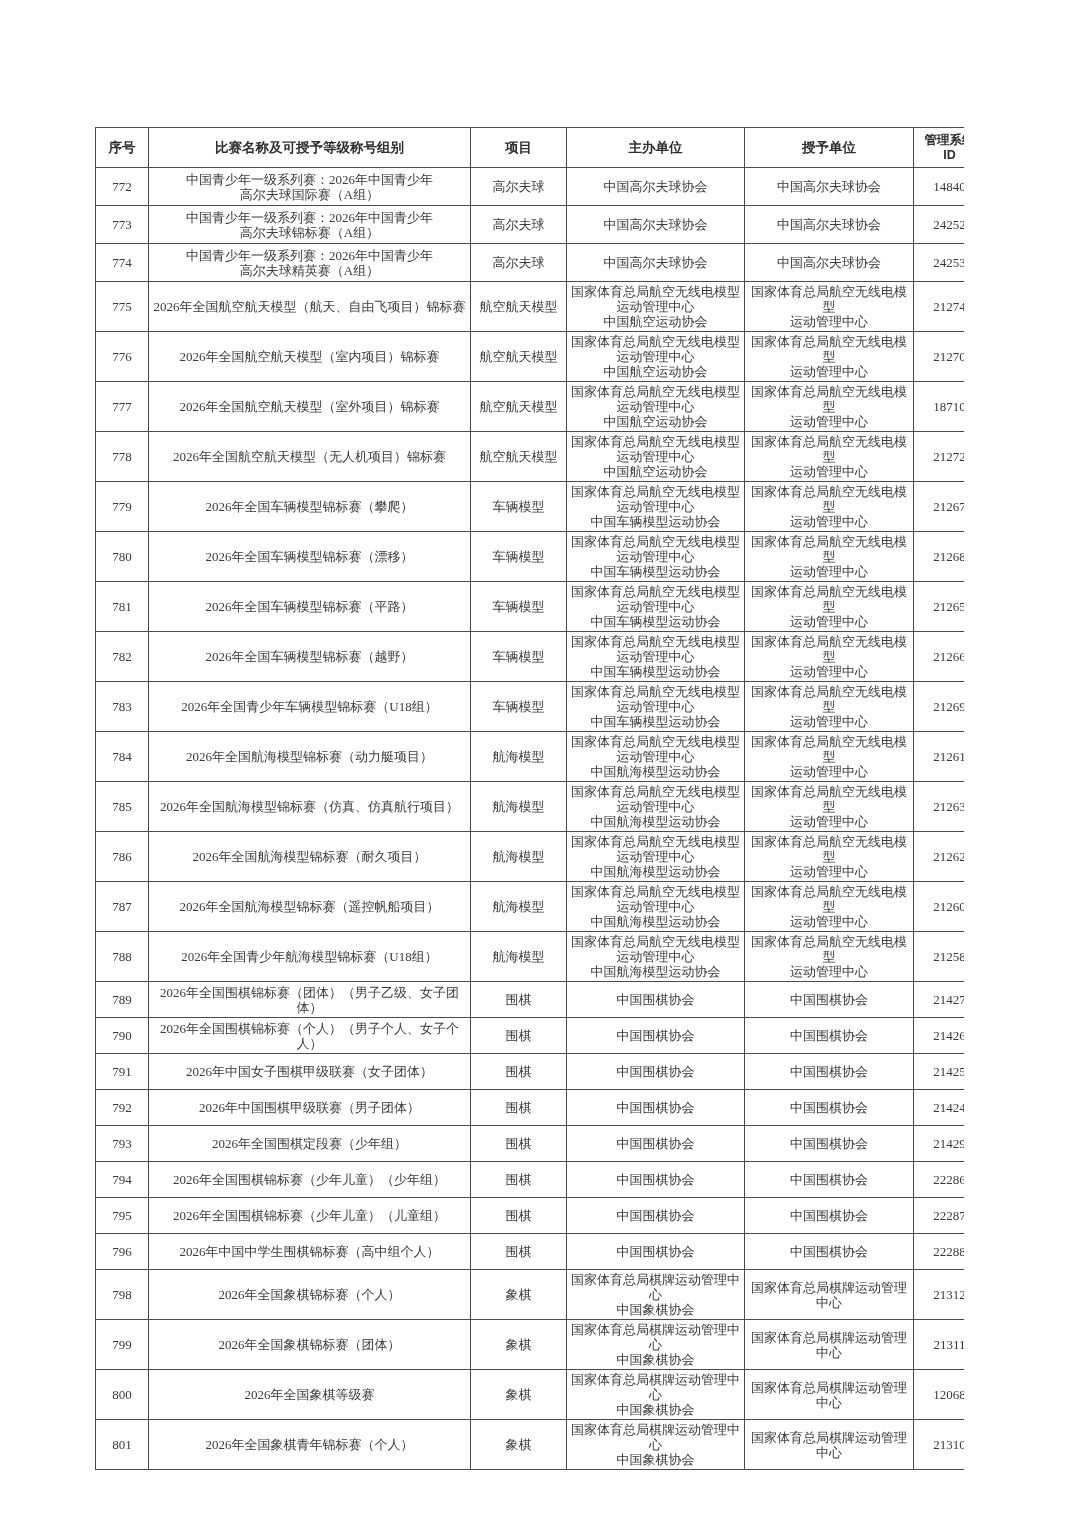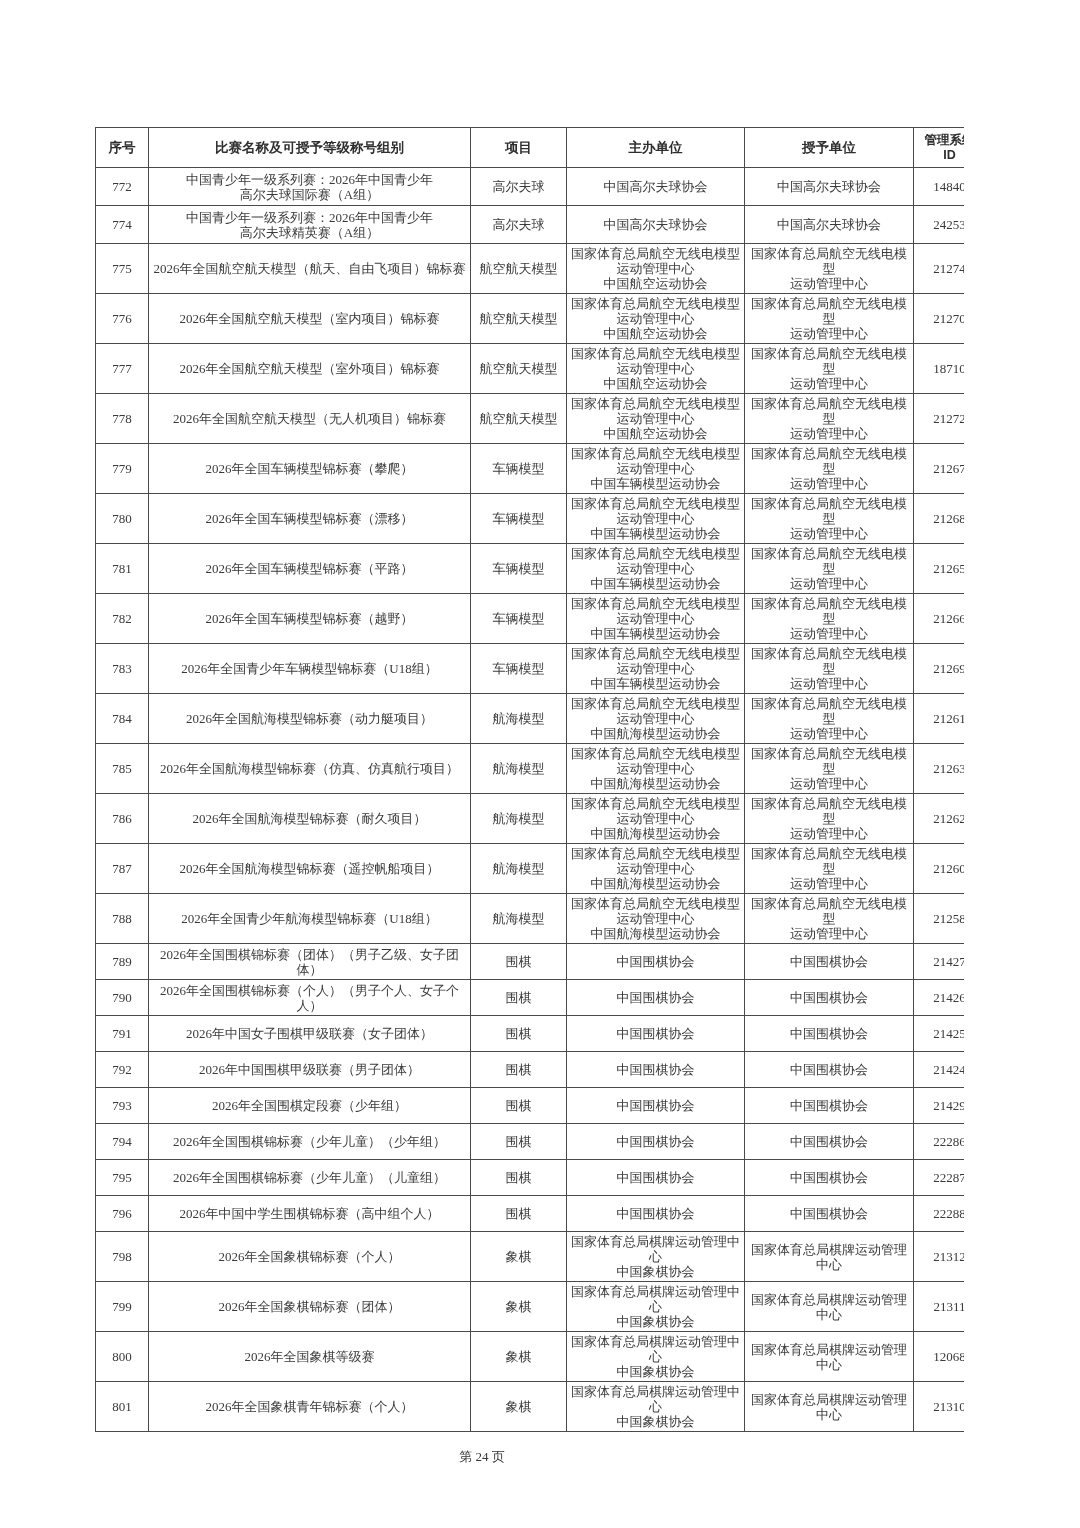--- a/index.html
+++ b/index.html
@@ -85,20 +85,29 @@
         <tr class="h2">
           <td>772</td>
           <td>中国青少年一级系列赛：2026年中国青少年
 高尔夫球国际赛（A组）</td>
           <td>高尔夫球</td>
           <td>中国高尔夫球协会</td>
           <td>中国高尔夫球协会</td>
           <td>14840</td>
         </tr>
         <tr class="h2">
+          <td>773</td>
+          <td>中国青少年一级系列赛：2026年中国青少年
+高尔夫球锦标赛（A组）</td>
+          <td>高尔夫球</td>
+          <td>中国高尔夫球协会</td>
+          <td>中国高尔夫球协会</td>
+          <td>24252</td>
+        </tr>
+        <tr class="h2">
           <td>774</td>
           <td>中国青少年一级系列赛：2026年中国青少年
 高尔夫球精英赛（A组）</td>
           <td>高尔夫球</td>
           <td>中国高尔夫球协会</td>
           <td>中国高尔夫球协会</td>
           <td>24253</td>
         </tr>
         <tr class="h3">
           <td>775</td>
@@ -350,15 +359,14 @@
           <td>2026年全国象棋青年锦标赛（个人）</td>
           <td>象棋</td>
           <td>国家体育总局棋牌运动管理中心
 中国象棋协会</td>
           <td>国家体育总局棋牌运动管理中心</td>
           <td>21310</td>
         </tr>
       </tbody>
   </table>
 
-  <div class="page-footer">第 24 页</div>
 
 </div>
 
 </body></html>

